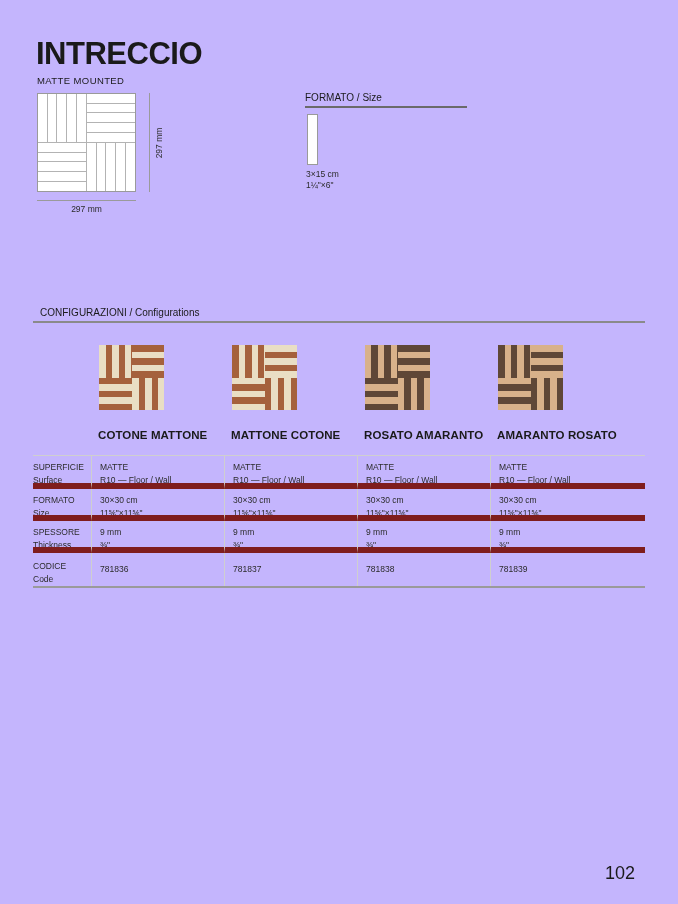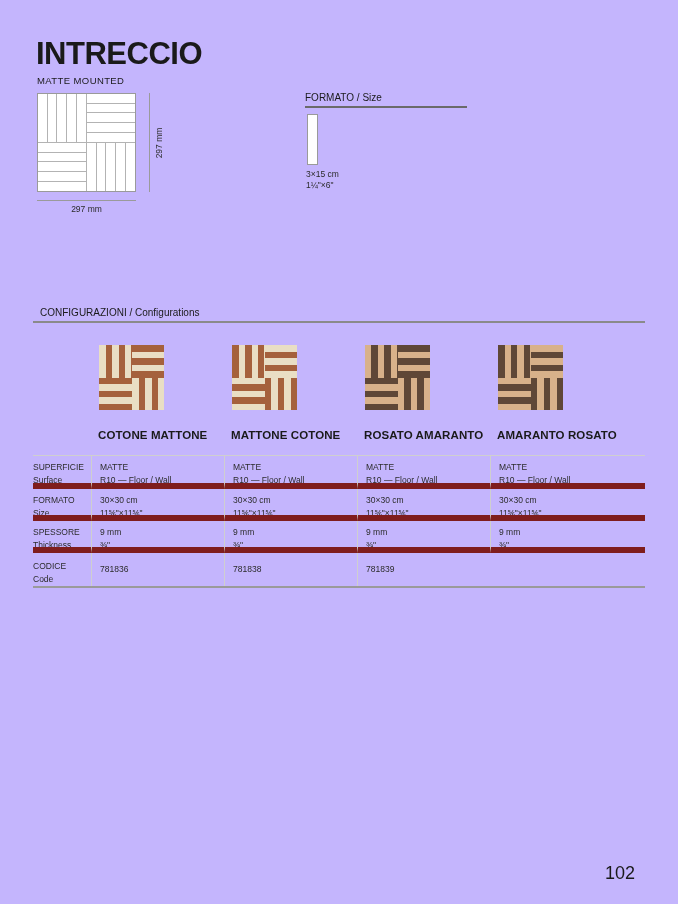--- a/index.html
+++ b/index.html
@@ -186,19 +186,20 @@
     <div class="cell val">
       <div>9 mm</div>
       <div>⅜"</div>
     </div>
 
     <div class="cell lbl lastrow" style="padding-top:7px;">
       <div>CODICE</div>
       <div>Code</div>
     </div>
     <div class="cell val lastrow">781836</div>
+    <div class="cell val lastrow">781837</div>
     <div class="cell val lastrow">781838</div>
     <div class="cell val lastrow">781839</div>
   </div>
 
   <div class="abs pageno">102</div>
 
 </div>
 
 </body></html>

